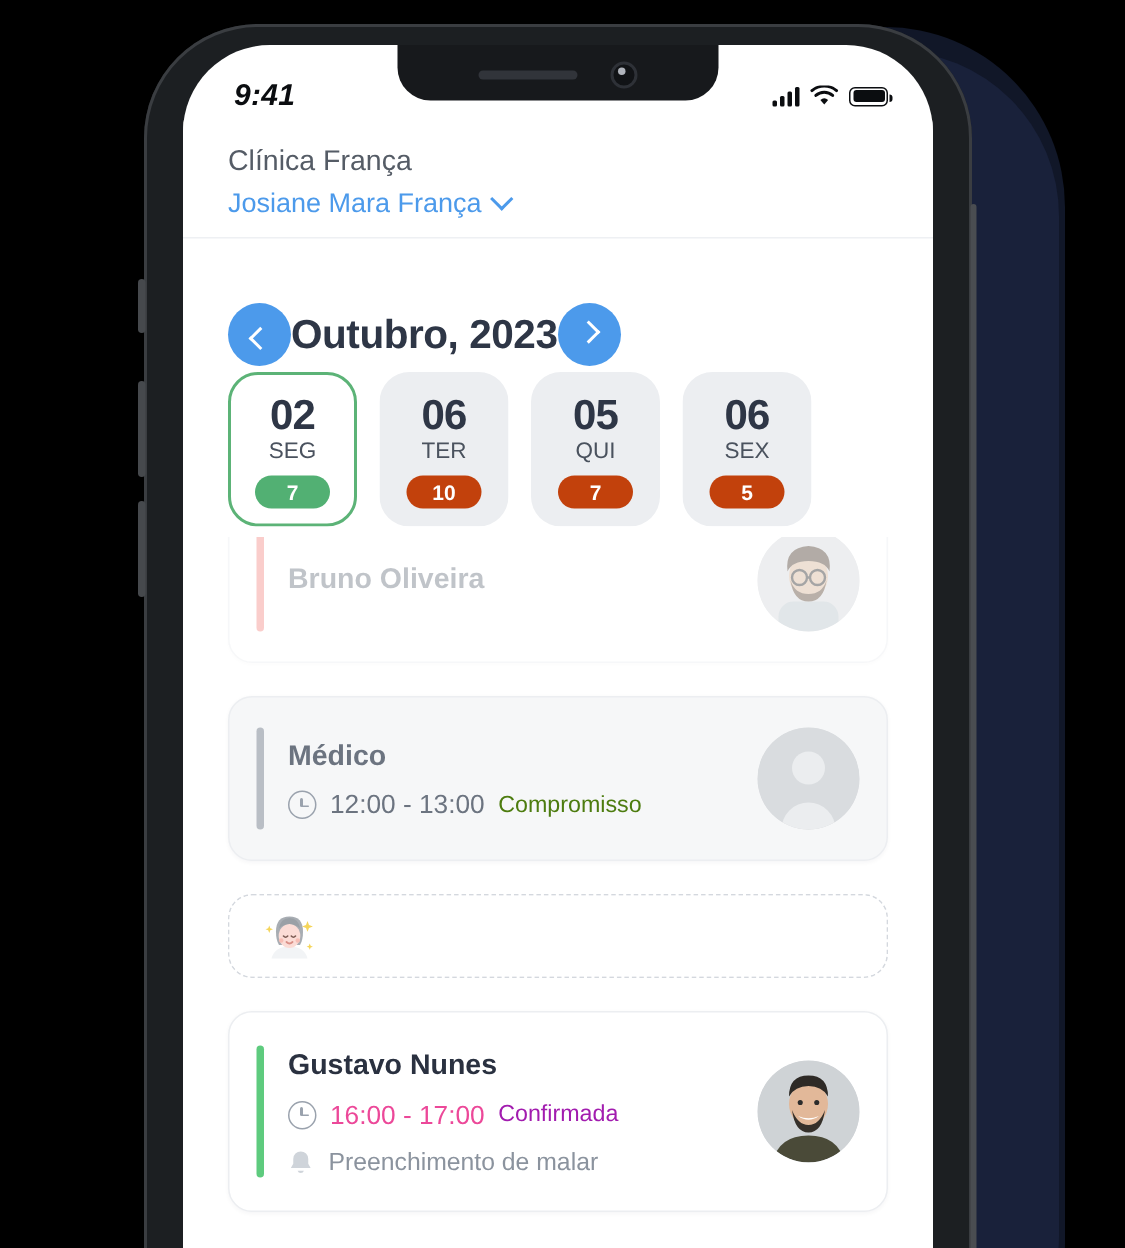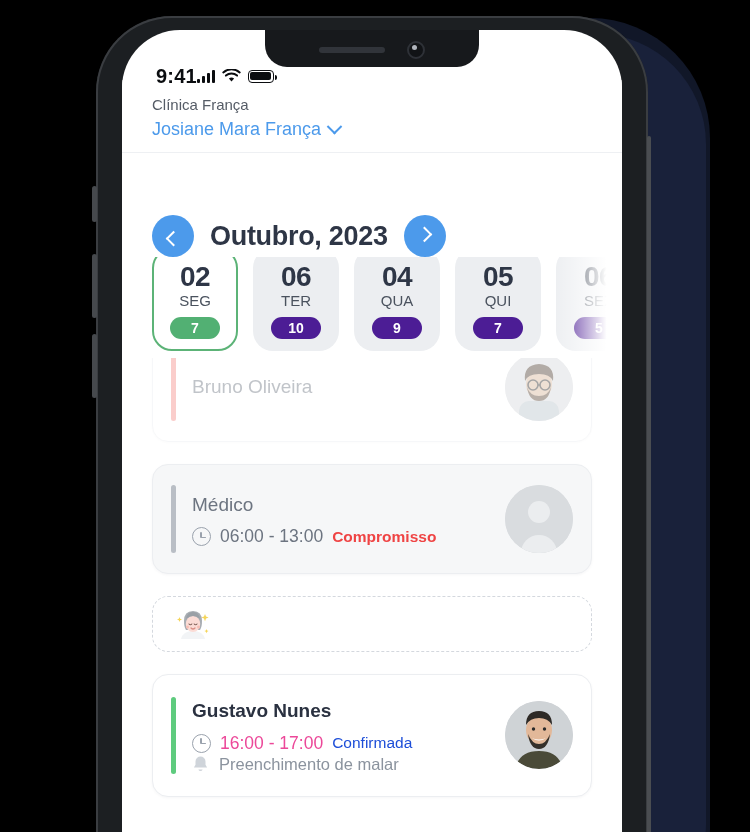--- a/index.html
+++ b/index.html
@@ -77,23 +77,23 @@
     border:2px solid #2e3137; background:#111316;
     position:relative; margin-top:2px;
   }
   .camera::after{
     content:""; position:absolute; left:3px; top:2px;
     width:5px; height:5px; border-radius:50%; background:#d8dde6; opacity:.8;
   }
 
   
   .statusbar{
-    position:absolute; top:16px; left:0; width:100%; height:50px;
-    display:flex; align-items:center; 
-    padding:10px 30px 0 34px; z-index:35;
+    position:absolute; top:4px; left:0; width:100%; height:50px;
+    display:flex; align-items:center; justify-content:space-between;
+    padding:10px 30px 0 34px; z-index:35;font-style:italic;
   }
   .clock{ font-size:20px; font-weight:bold; color:#0b0d10; letter-spacing:.2px; }
   .status-icons{ display:flex; align-items:center; gap:7px; }
   .bars{ display:flex; align-items:flex-end; gap:2px; height:13px; }
   .bars i{ display:block; width:3px; background:#0b0d10; border-radius:1px; }
   .bars i:nth-child(1){ height:4px; }
   .bars i:nth-child(2){ height:7px; }
   .bars i:nth-child(3){ height:10px; }
   .bars i:nth-child(4){ height:13px; }
   .battery{
@@ -106,33 +106,33 @@
   }
   .battery span{ display:block; width:100%; height:100%; background:#0b0d10; border-radius:2px; }
 
   
   .app-header{
     position:absolute; top:50px; left:0; width:100%;
     padding:14px 30px 12px 30px;
     background:#fff; z-index:30;
     border-bottom:1px solid #eef0f3;
   }
-  .clinic{ font-size:15px; color:#555c66; line-height:1.5; }
+  .clinic{ font-size:19px; color:#555c66; line-height:1.5; }
   .account{ display:flex; align-items:center; gap:8px; margin-top:2px; }
   .account-name{ font-size:18px; color:#4c9aeb; }
   .chev{
     width:11px; height:11px;
     border-right:2.2px solid #4c9aeb; border-bottom:2.2px solid #4c9aeb;
     transform:rotate(45deg) translate(-2px,-2px);
   }
 
   
   .month-row{
-    position:absolute; top:157px; left:0; width:100%;
-    display:flex; align-items:center; gap:16px;
+    position:absolute; top:144px; left:0; width:100%;
+    display:flex; align-items:center; 
     padding:28px 30px 0 30px; z-index:25; background:#fff;
   }
   .nav-btn{
     width:42px; height:42px; border-radius:50%;
     background:#4c9aeb; display:flex; align-items:center; justify-content:center;
     flex:0 0 auto; cursor:pointer;
   }
   .nav-btn .arr{
     width:11px; height:11px;
     border-top:2.6px solid #fff; border-right:2.6px solid #fff;
@@ -152,21 +152,21 @@
     background:#eceef1; border-radius:20px;
     display:flex; flex-direction:column; align-items:center;
     padding-top:12px; cursor:pointer;
     border:2px solid transparent;
   }
   .day-card.selected{ background:#ffffff; border-color:#5cb377; }
   .day-num{ font-size:28px; font-weight:bold; color:#2e3646; line-height:1.05; letter-spacing:-.5px; }
   .day-dow{ font-size:15px; color:#4a525e; margin-top:1px; }
   .day-badge{
     margin-top:8px; min-width:50px; height:22px; border-radius:11px;
-    background:#4c1d95; color:#fff; font-size:14px; font-weight:bold;
+    background:#c2410c; color:#fff; font-size:14px; font-weight:bold;
     display:flex; align-items:center; justify-content:center;
   }
   .day-card.selected .day-badge{ background:#52b073; }
   .strip-fade{
     position:absolute; top:218px; right:0; width:70px; height:110px;
     background:linear-gradient(to right, rgba(255,255,255,0), #ffffff 78%);
     z-index:23; pointer-events:none;
   }
 
   
@@ -182,38 +182,38 @@
     box-shadow:0 1px 3px rgba(20,30,50,.04);
   }
   .appt.faded{ opacity:.42; }
   .appt.gray{ background:#f6f7f8; border-color:#eceef1;justify-content:space-between; }
   .accent{
     width:5px; border-radius:3px; align-self:stretch;
     margin:0 16px 0 18px; flex:0 0 auto;
   }
   .appt-body{ flex:1 1 auto; min-width:0; }
   .appt-name{ font-size:19px; font-weight:bold; color:#2a3140; line-height:1.5; }
-  .appt-name.muted{ font-weight:normal; color:#6c7480; }
+  .appt-name.muted{ font-weight:bold; color:#6c7480; }
   .appt-time-row{ display:flex; align-items:center; gap:9px; margin-top:7px; }
   .clock-icon{
     width:19px; height:19px; border-radius:50%;
     border:1.8px solid #9aa2ad; position:relative; flex:0 0 auto;
   }
   .clock-icon::before{
     content:""; position:absolute; left:7.2px; top:3.5px;
     width:1.6px; height:6px; background:#9aa2ad; border-radius:1px;
   }
   .clock-icon::after{
     content:""; position:absolute; left:7.5px; top:8.4px;
     width:5px; height:1.6px; background:#9aa2ad; border-radius:1px;
   }
   .appt-time{ font-size:17.5px; color:#ec4899; }
   .appt-time.muted{ color:#6c7480; }
   .appt-status{ font-size:15.5px; }
-  .appt-note{ display:flex; align-items:center; gap:10px; margin-top:1px; }
+  .appt-note{ display:flex; align-items:center; gap:10px; margin-top:12px; }
   .bell{ width:17px; height:19px; position:relative; flex:0 0 auto; }
   .bell svg{ display:block; }
   .appt-note-text{ font-size:16.5px; color:#8b939e; }
 
   .avatar{
     width:68px; height:68px; border-radius:50%;
     flex:0 0 auto; margin-left:12px; overflow:hidden;
     background:#d2d5d9; position:relative;
   }
   .avatar svg{ display:block; width:100%; height:100%; }
@@ -294,25 +294,20 @@
     <div class="day-strip" id="day-strip">
         <div class="day-card selected">
           <div class="day-num">02</div>
           <div class="day-dow">SEG</div>
           <div class="day-badge">7</div>
         </div>
         <div class="day-card">
           <div class="day-num">06</div>
           <div class="day-dow">TER</div>
           <div class="day-badge">10</div>
-        </div>
-        <div class="day-card">
-          <div class="day-num">04</div>
-          <div class="day-dow">QUA</div>
-          <div class="day-badge">9</div>
         </div>
         <div class="day-card">
           <div class="day-num">05</div>
           <div class="day-dow">QUI</div>
           <div class="day-badge">7</div>
         </div>
         <div class="day-card">
           <div class="day-num">06</div>
           <div class="day-dow">SEX</div>
           <div class="day-badge">5</div>
@@ -349,22 +344,22 @@
       </div>
 
       <div class="gap"></div>
 
       <div class="appt gray">
         <div class="accent" style="background:#b9bec5;"></div>
         <div class="appt-body">
           <div class="appt-name muted">Médico</div>
           <div class="appt-time-row">
             <span class="clock-icon"></span>
-            <span class="appt-time muted">06:00 - 13:00</span>
-            <span class="appt-status" style="color:#ef4444;font-weight:bold;">Compromisso</span>
+            <span class="appt-time muted">12:00 - 13:00</span>
+            <span class="appt-status" style="color:#4d7c0f;">Compromisso</span>
           </div>
         </div>
         <div class="avatar silhouette">
           <svg viewBox="0 0 68 68">
             <circle cx="34" cy="34" r="34" fill="#d9dcdf"></circle>
             <circle cx="34" cy="27" r="11" fill="#ebedef"></circle>
             <path d="M16 68 a18 18 0 0 1 36 0 z" fill="#ebedef"></path>
           </svg>
         </div>
       </div>
@@ -386,21 +381,21 @@
         </svg>
       </div>
 
       <div class="appt" style="padding-top:22px;padding-bottom:22px;">
         <div class="accent" style="background:#5ecb7e;"></div>
         <div class="appt-body">
           <div class="appt-name">Gustavo Nunes</div>
           <div class="appt-time-row">
             <span class="clock-icon"></span>
             <span class="appt-time">16:00 - 17:00</span>
-            <span class="appt-status" style="color:#1d4ed8;text-align:right;">Confirmada</span>
+            <span class="appt-status" style="color:#a21caf;text-align:right;">Confirmada</span>
           </div>
           <div class="appt-note">
             <span class="bell">
               <svg width="17" height="19" viewBox="0 0 17 19">
                 <path d="M8.5 1.6 a5 5 0 0 1 5 5 v3.2 l1.6 2.8 H1.9 l1.6-2.8 V6.6 a5 5 0 0 1 5-5 z" fill="#cfd4da"></path>
                 <path d="M6.4 14.5 a2.2 2.2 0 0 0 4.2 0 z" fill="#cfd4da"></path>
               </svg>
             </span>
             <span class="appt-note-text">Preenchimento de malar</span>
           </div>

